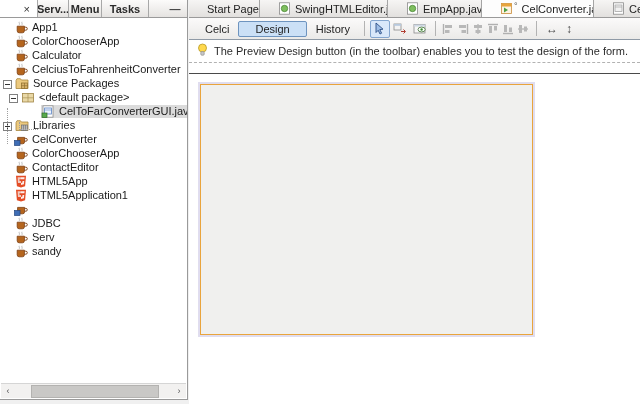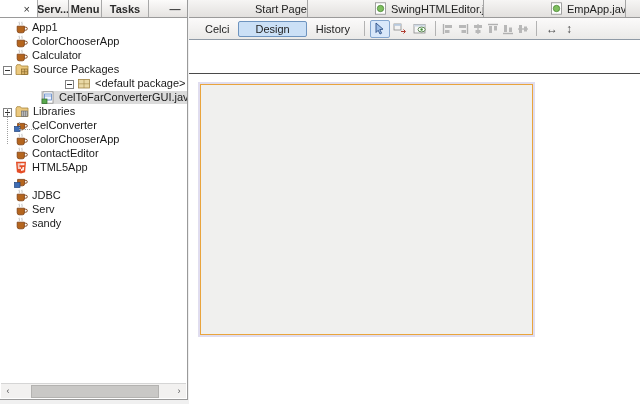--- a/index.html
+++ b/index.html
@@ -32,21 +32,21 @@
   .lp-spacer { flex:1; }
   .lp-min { display:flex; align-items:center; justify-content:center; width:24px; color:#444; font-weight:bold; }
 
   .tree { position:relative; height:366px; background:#fff; padding-top:2px; overflow:hidden; }
   .row { height:14px; display:flex; align-items:center; white-space:nowrap; }
   .row .lbl { padding-left:4px; }
   .icon { display:inline-block; width:14px; height:13px; flex:none; }
   .handle { width:9px; height:9px; flex:none; margin-right:3px; }
   .p2  { padding-left:14px; }
   .p3  { padding-left:3px;text-align:right; }
-  .p15 { padding-left:17px;margin-left:48px; }
+  .p15 { padding-left:9px; }
   .p41 { padding-left:41px; }
   .sel-wrap { display:flex; align-items:center; background:#dbdbdb; padding:0 2px 0 0; }
   .connector { position:absolute; border-left:1px dotted #9f9f9f; width:0; }
   .connector-h { position:absolute; border-top:1px dotted #9f9f9f; height:0; }
 
   .lp-hscroll {
     position:absolute; left:1px; right:1px; bottom:1px; height:15px;
     background:#f2f1f0; border-top:1px solid #d5d5d5; display:flex; align-items:center;
   }
   .scroll-arrow { width:14px; text-align:center; color:#555; font-size:9px; }
@@ -55,21 +55,21 @@
 
   
   .editor { position:absolute; left:189px; top:0; width:451px; height:404px; background:#fff; }
   .ed-tabbar {
     height:18px; display:flex; align-items:stretch;
     background:linear-gradient(#f6f5f4,#e2e0de);
     border-bottom:1px solid #9a9a9a; overflow:hidden;
   }
   .ed-tab {
     display:flex; align-items:center; gap:4px; padding:0 18px;
-    border-right:1px solid #a5a5a5; color:#222; white-space:nowrap; overflow:hidden; flex:none;margin-left:48px;
+    border-right:1px solid #a5a5a5; color:#222; white-space:nowrap; overflow:hidden; flex:none;
   }
   .ed-tab.active { background:#fdfdfd; }
   .ed-close { font-size:10px; color:#444; padding-left:2px; }
   .form-badge { font-size:9px; color:#555; margin-left:-3px; position:relative; top:-3px; }
 
   .ed-toolbar {
     height:22px; display:flex; align-items:center; padding-left:7px;
     background:linear-gradient(#fbfafa,#ebeae8);
     border-bottom:1px solid #8f9aa6;
   }
@@ -141,20 +141,28 @@
             </svg></span>
         <span class="lbl">ColorChooserApp</span>
       </div>
       <div class="row p2">
         <span class="icon"><svg width="14" height="13" viewBox="0 0 14 13">
               <path d="M3.2 5.2h7.2v4.6a2 2 0 0 1-2 2H5.2a2 2 0 0 1-2-2z" fill="#b5651d" stroke="#7a3b0e" stroke-width="0.8"></path>
               <path d="M10.4 6.2h1.4a1.5 1.5 0 0 1 0 3h-1.4" fill="none" stroke="#7a3b0e" stroke-width="0.9"></path>
               <path d="M5.3 0.8c-0.6 1 0.6 1.6 0 3M8 0.8c-0.6 1 0.6 1.6 0 3" stroke="#a9a9a9" fill="none" stroke-width="0.8"></path>
             </svg></span>
         <span class="lbl">Calculator</span>
+      </div>
+      <div class="row p2">
+        <span class="icon"><svg width="14" height="13" viewBox="0 0 14 13">
+              <path d="M3.2 5.2h7.2v4.6a2 2 0 0 1-2 2H5.2a2 2 0 0 1-2-2z" fill="#b5651d" stroke="#7a3b0e" stroke-width="0.8"></path>
+              <path d="M10.4 6.2h1.4a1.5 1.5 0 0 1 0 3h-1.4" fill="none" stroke="#7a3b0e" stroke-width="0.9"></path>
+              <path d="M5.3 0.8c-0.6 1 0.6 1.6 0 3M8 0.8c-0.6 1 0.6 1.6 0 3" stroke="#a9a9a9" fill="none" stroke-width="0.8"></path>
+            </svg></span>
+        <span class="lbl">CelciusToFahrenheitConverter</span>
       </div>
 
       <div class="row p3">
         <span class="handle"><svg width="9" height="9">
               <rect x="0.5" y="0.5" width="8" height="8" fill="#fff" stroke="#808080"></rect>
               <line x1="2" y1="4.5" x2="7" y2="4.5" stroke="#333"></line>
             </svg></span>
         <span class="icon"><svg width="14" height="13" viewBox="0 0 14 13">
               <path d="M1 3.5l1-1.8h3.4l1 1.3H13v8.5H1z" fill="#ecc97e" stroke="#a8863c" stroke-width="0.8"></path>
               <rect x="6.5" y="6" width="6" height="5.4" fill="#d9b36a" stroke="#8a6a2a" stroke-width="0.7"></rect>
@@ -228,20 +236,28 @@
       <div class="row p2">
         <span class="icon"><svg width="14" height="13" viewBox="0 0 14 13">
               <path d="M2 0.8h10l-0.9 10.4L7 12.6l-4.1-1.4z" fill="#e44d26"></path>
               <path d="M7 2.2h3.6l-0.2 2H7zM7 6h3.2l-0.3 3.2L7 10V8l1.4-0.4 0.1-1.6H7z" fill="#fff" opacity="0.9"></path>
               <path d="M7 2.2H3.6l0.4 5.8H7V6H5.6l-0.2-1.8H7z" fill="#f5f5f5" opacity="0.75"></path>
             </svg></span>
         <span class="lbl">HTML5App</span>
       </div>
       <div class="row p2">
         <span class="icon"><svg width="14" height="13" viewBox="0 0 14 13">
+              <path d="M2 0.8h10l-0.9 10.4L7 12.6l-4.1-1.4z" fill="#e44d26"></path>
+              <path d="M7 2.2h3.6l-0.2 2H7zM7 6h3.2l-0.3 3.2L7 10V8l1.4-0.4 0.1-1.6H7z" fill="#fff" opacity="0.9"></path>
+              <path d="M7 2.2H3.6l0.4 5.8H7V6H5.6l-0.2-1.8H7z" fill="#f5f5f5" opacity="0.75"></path>
+            </svg></span>
+        <span class="lbl">HTML5Application1</span>
+      </div>
+      <div class="row p2">
+        <span class="icon"><svg width="14" height="13" viewBox="0 0 14 13">
               <path d="M3.6 4.4h7v4.4a2 2 0 0 1-2 2H5.6a2 2 0 0 1-2-2z" fill="#b5651d" stroke="#7a3b0e" stroke-width="0.8"></path>
               <path d="M10.6 5.4h1.3a1.4 1.4 0 0 1 0 2.8h-1.3" fill="none" stroke="#7a3b0e" stroke-width="0.9"></path>
               <rect x="0.5" y="7.5" width="5.5" height="5" fill="#3e6db5" stroke="#24477e" stroke-width="0.7"></rect>
             </svg></span>
       </div>
       <div class="row p2">
         <span class="icon"><svg width="14" height="13" viewBox="0 0 14 13">
               <path d="M3.2 5.2h7.2v4.6a2 2 0 0 1-2 2H5.2a2 2 0 0 1-2-2z" fill="#b5651d" stroke="#7a3b0e" stroke-width="0.8"></path>
               <path d="M10.4 6.2h1.4a1.5 1.5 0 0 1 0 3h-1.4" fill="none" stroke="#7a3b0e" stroke-width="0.9"></path>
               <path d="M5.3 0.8c-0.6 1 0.6 1.6 0 3M8 0.8c-0.6 1 0.6 1.6 0 3" stroke="#a9a9a9" fill="none" stroke-width="0.8"></path>
@@ -384,19 +400,26 @@
             <path d="M1 6h10" stroke="#b0b0b0" stroke-width="1.2"></path>
             <rect x="2" y="2" width="3" height="8" fill="#b8b8b8"></rect>
             <rect x="7" y="3.5" width="3" height="5" fill="#b8b8b8"></rect>
           </svg>
         </span>
       <span class="tb-sep"></span>
       <span class="resize-arrow">↔</span>
       <span class="resize-arrow">↕</span>
     </div>
 
+    <div class="hint-bar">
+      <span><svg width="11" height="14" viewBox="0 0 11 14">
+            <circle cx="5.5" cy="5" r="4" fill="#ffd84d" stroke="#b89a26" stroke-width="0.8"></circle>
+            <rect x="3.8" y="8.6" width="3.4" height="3.6" rx="1" fill="#c9c9c9" stroke="#8f8f8f" stroke-width="0.7"></rect>
+          </svg></span>
+      <span>The Preview Design button (in the toolbar) enables you to test the design of the form.</span>
+    </div>
 
     <div class="canvas-region">
       <div class="design-form"></div>
     </div>
   </div>
 
 </div>
 
 </body></html>

